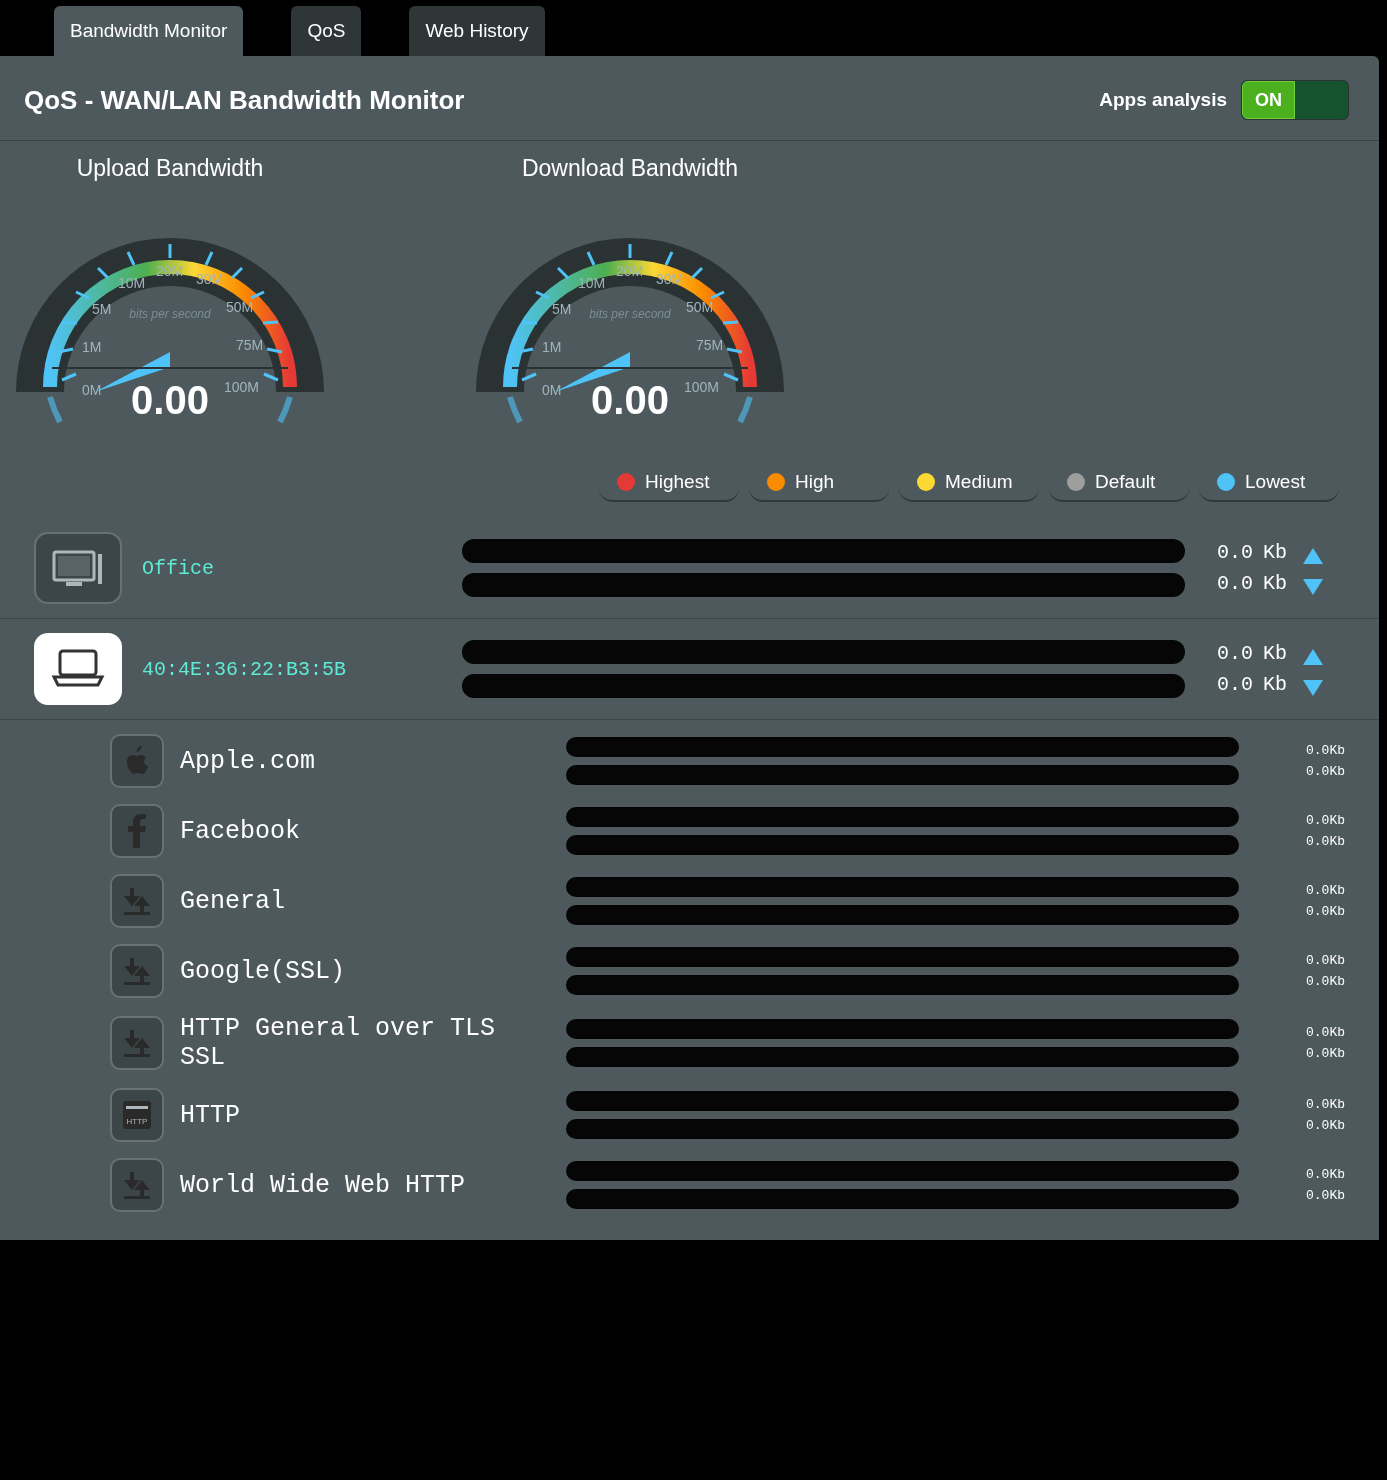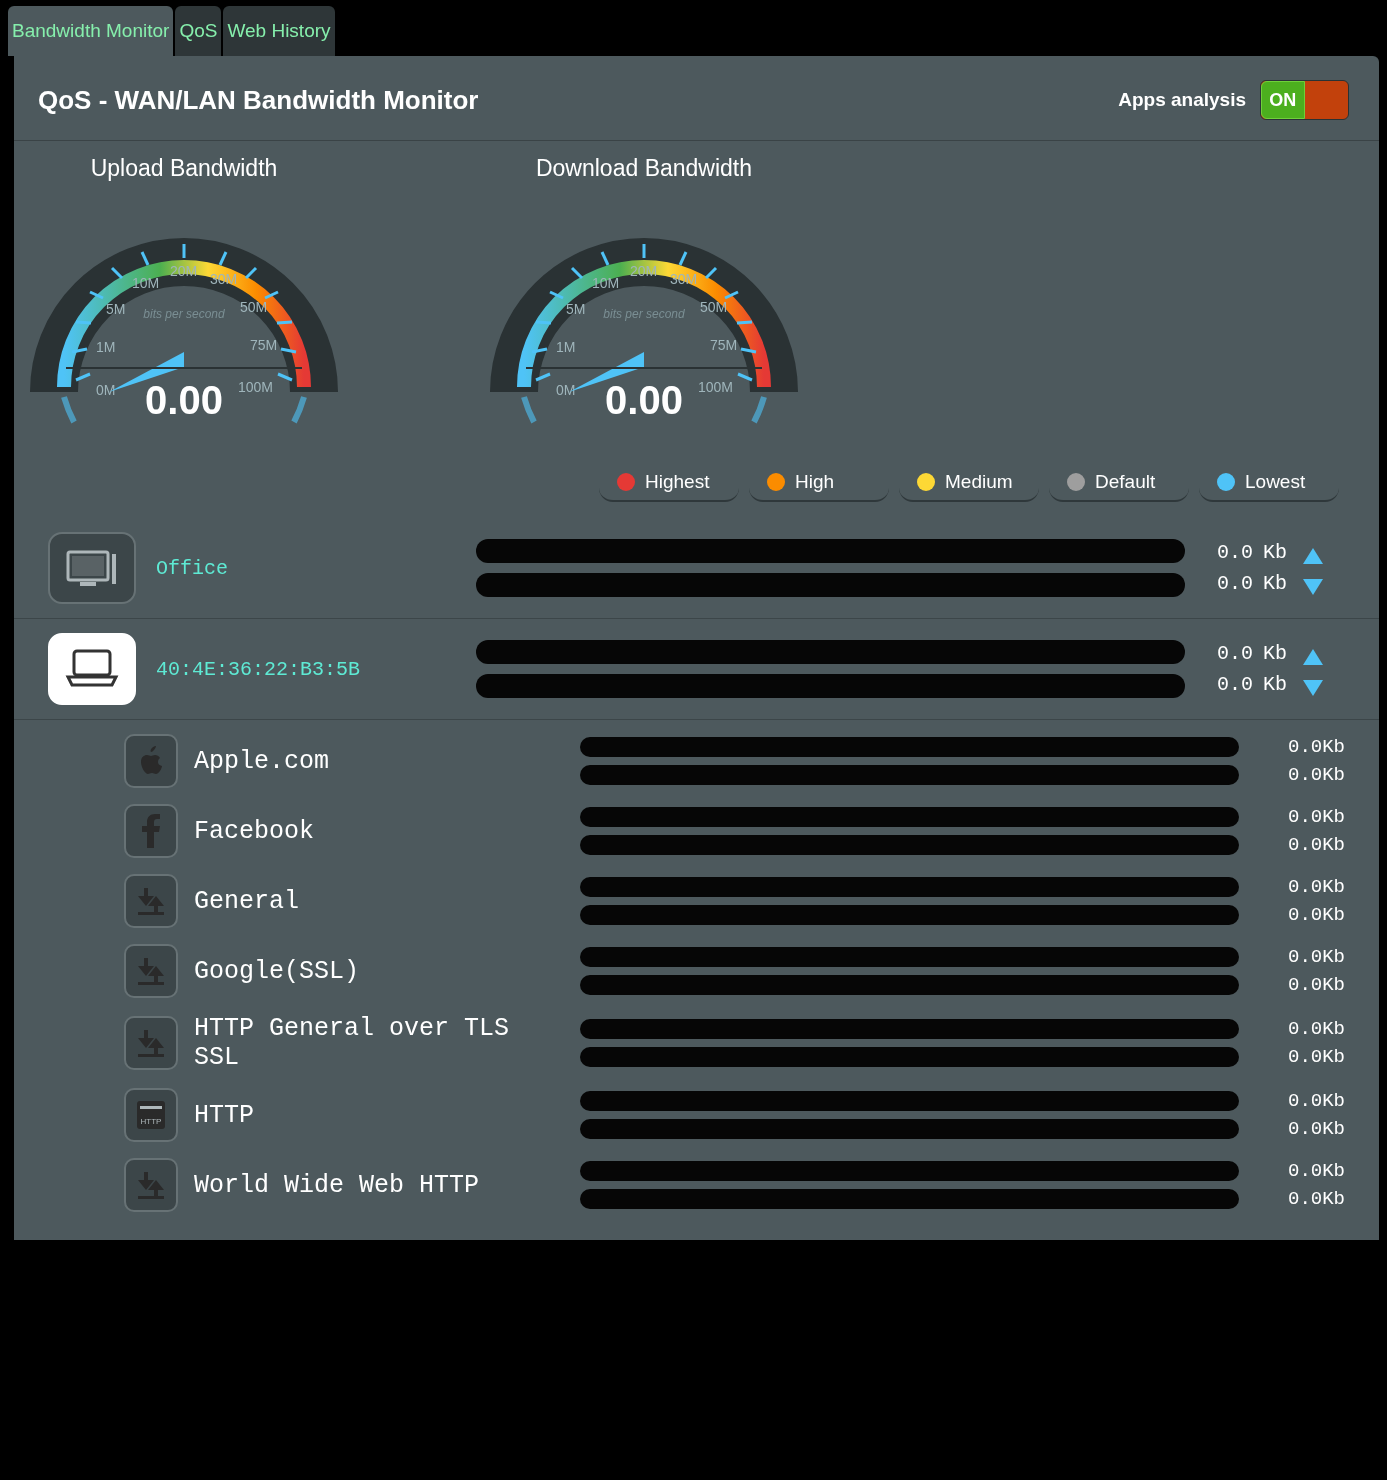--- a/index.html
+++ b/index.html
@@ -11,34 +11,35 @@
     padding: 0;
   }
   .tabs {
     display: flex;
     gap: 2px;
     background: #000;
     padding-left: 8px;
     padding-top: 6px;
   }
   .tab {
-    padding: 14px 4px;
+    padding: 14px 16px;
     background: #2e3638;
-    color: #86efac;
+    color: #ffffff;
     font-size: 19px;
     cursor: pointer;
     border-radius: 6px 6px 0 0;
+    margin-left: 46px;
   }
   .tab.active {
     background: #4d595d;
   }
   .panel {
     background: #4d595d;
     border-radius: 0 6px 0 0;
-    margin: 0 8px 8px 14px;
+    margin: 0 8px 8px 0;
     padding: 0 0 20px 0;
   }
   .panel-header {
     display: flex;
     justify-content: space-between;
     align-items: center;
     padding: 24px 30px 20px 24px;
     border-bottom: 1px solid #3a4346;
   }
   .panel-title {
@@ -49,23 +50,23 @@
   .toggle-wrap {
     display: flex;
     align-items: center;
     gap: 14px;
   }
   .toggle-label {
     font-size: 19px;
     font-weight: bold;
   }
   .toggle {
-    width: 89px;
+    width: 108px;
     height: 40px;
-    background: #c2410c;
+    background: #14532d;
     border-radius: 6px;
     position: relative;
     display: flex;
     align-items: center;
     cursor: pointer;
     border: 1px solid #2a3234;
   }
   .toggle-on {
     background: #4CAF1E;
     color: #fff;
@@ -219,21 +220,21 @@
   .app-bar {
     height: 20px;
     background: #060606;
     border-radius: 10px;
   }
   .app-stats {
     width: 90px;
     display: flex;
     flex-direction: column;
     gap: 6px;
-    font-size: 19px;
+    font-size: 13px;
     font-family: "Courier New", monospace;
     text-align: right;
   }
 </style>
 </head>
 <body>
 
 <div class="tabs">
   <div class="tab active">Bandwidth Monitor</div>
   <div class="tab">QoS</div>

